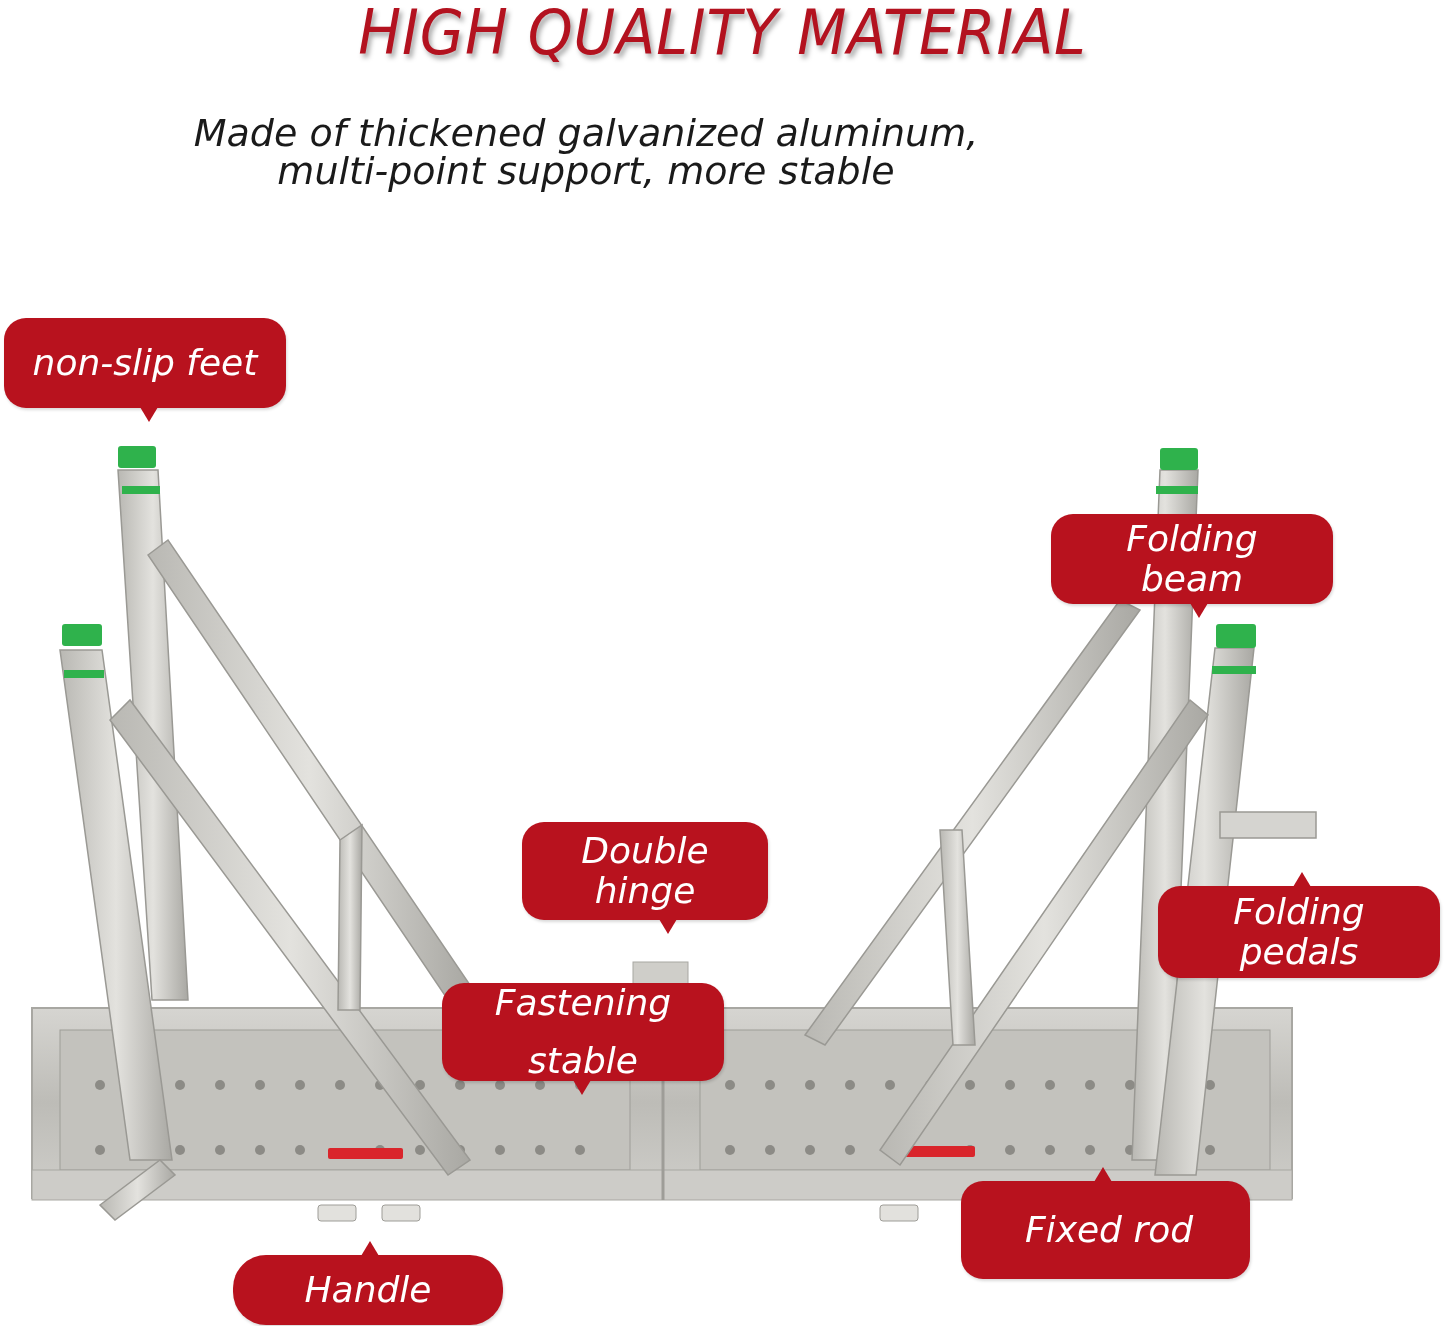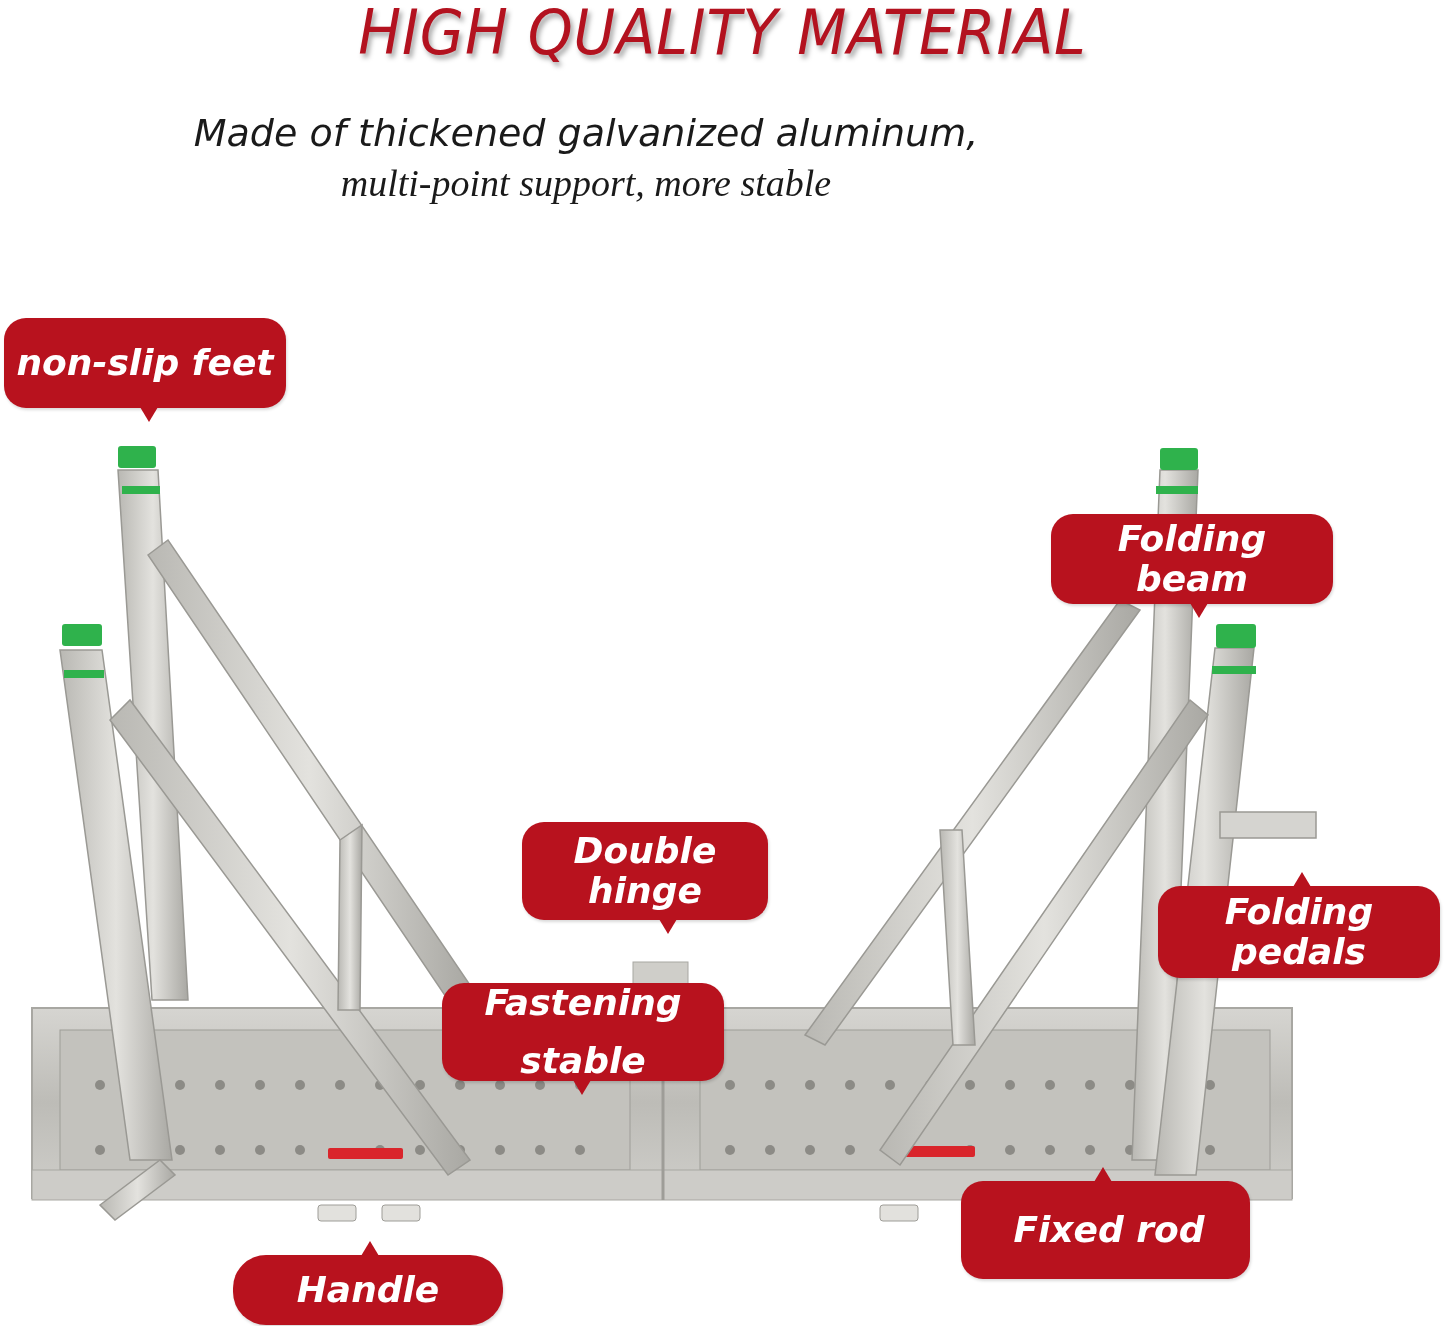--- a/index.html
+++ b/index.html
@@ -11,26 +11,26 @@
     font-size: 62px; letter-spacing: 1px; color: #b3121f;
     text-shadow: 3px 4px 5px rgba(0,0,0,0.35);
     line-height: 70px; top: -2px; transform: scaleX(0.92);
   }
   .subline {
     position: absolute; left: 0; width: 1172px; text-align: center;
     font-family: "DejaVu Sans", sans-serif; font-style: italic; font-weight: 300;
     font-size: 38px; color: #1a1a1a; line-height: 54px;
   }
   .sub1 { top: 106px; }
-  .sub2 { top: 156px; font-family: Liberation Serif, serif; }
+  .sub2 { top: 144px; }
   .product { position: absolute; left: 0; top: 0; width: 1445px; height: 1326px; }
   .callout {
     position: absolute; background: #b8121e; color: #ffffff; border-radius: 22px;
     display: flex; flex-direction: column; align-items: center; justify-content: center;
-    font-family: "DejaVu Sans", sans-serif; font-style: italic; font-weight: bold;
+    font-family: "DejaVu Sans", sans-serif; font-style: italic; font-weight: normal;
     font-size: 36px; line-height: 40px; text-align: center;
     box-shadow: 1px 2px 3px rgba(0,0,0,0.15);
   }
   .callout .tail-down, .callout .tail-up {
     position: absolute; width: 0; height: 0; left: 50%; margin-left: -9px;
     border-left: 9px solid transparent; border-right: 9px solid transparent;
   }
   .callout .tail-down { bottom: -14px; border-top: 15px solid #b8121e; }
   .callout .tail-up { top: -14px; border-bottom: 15px solid #b8121e; }
 </style>

